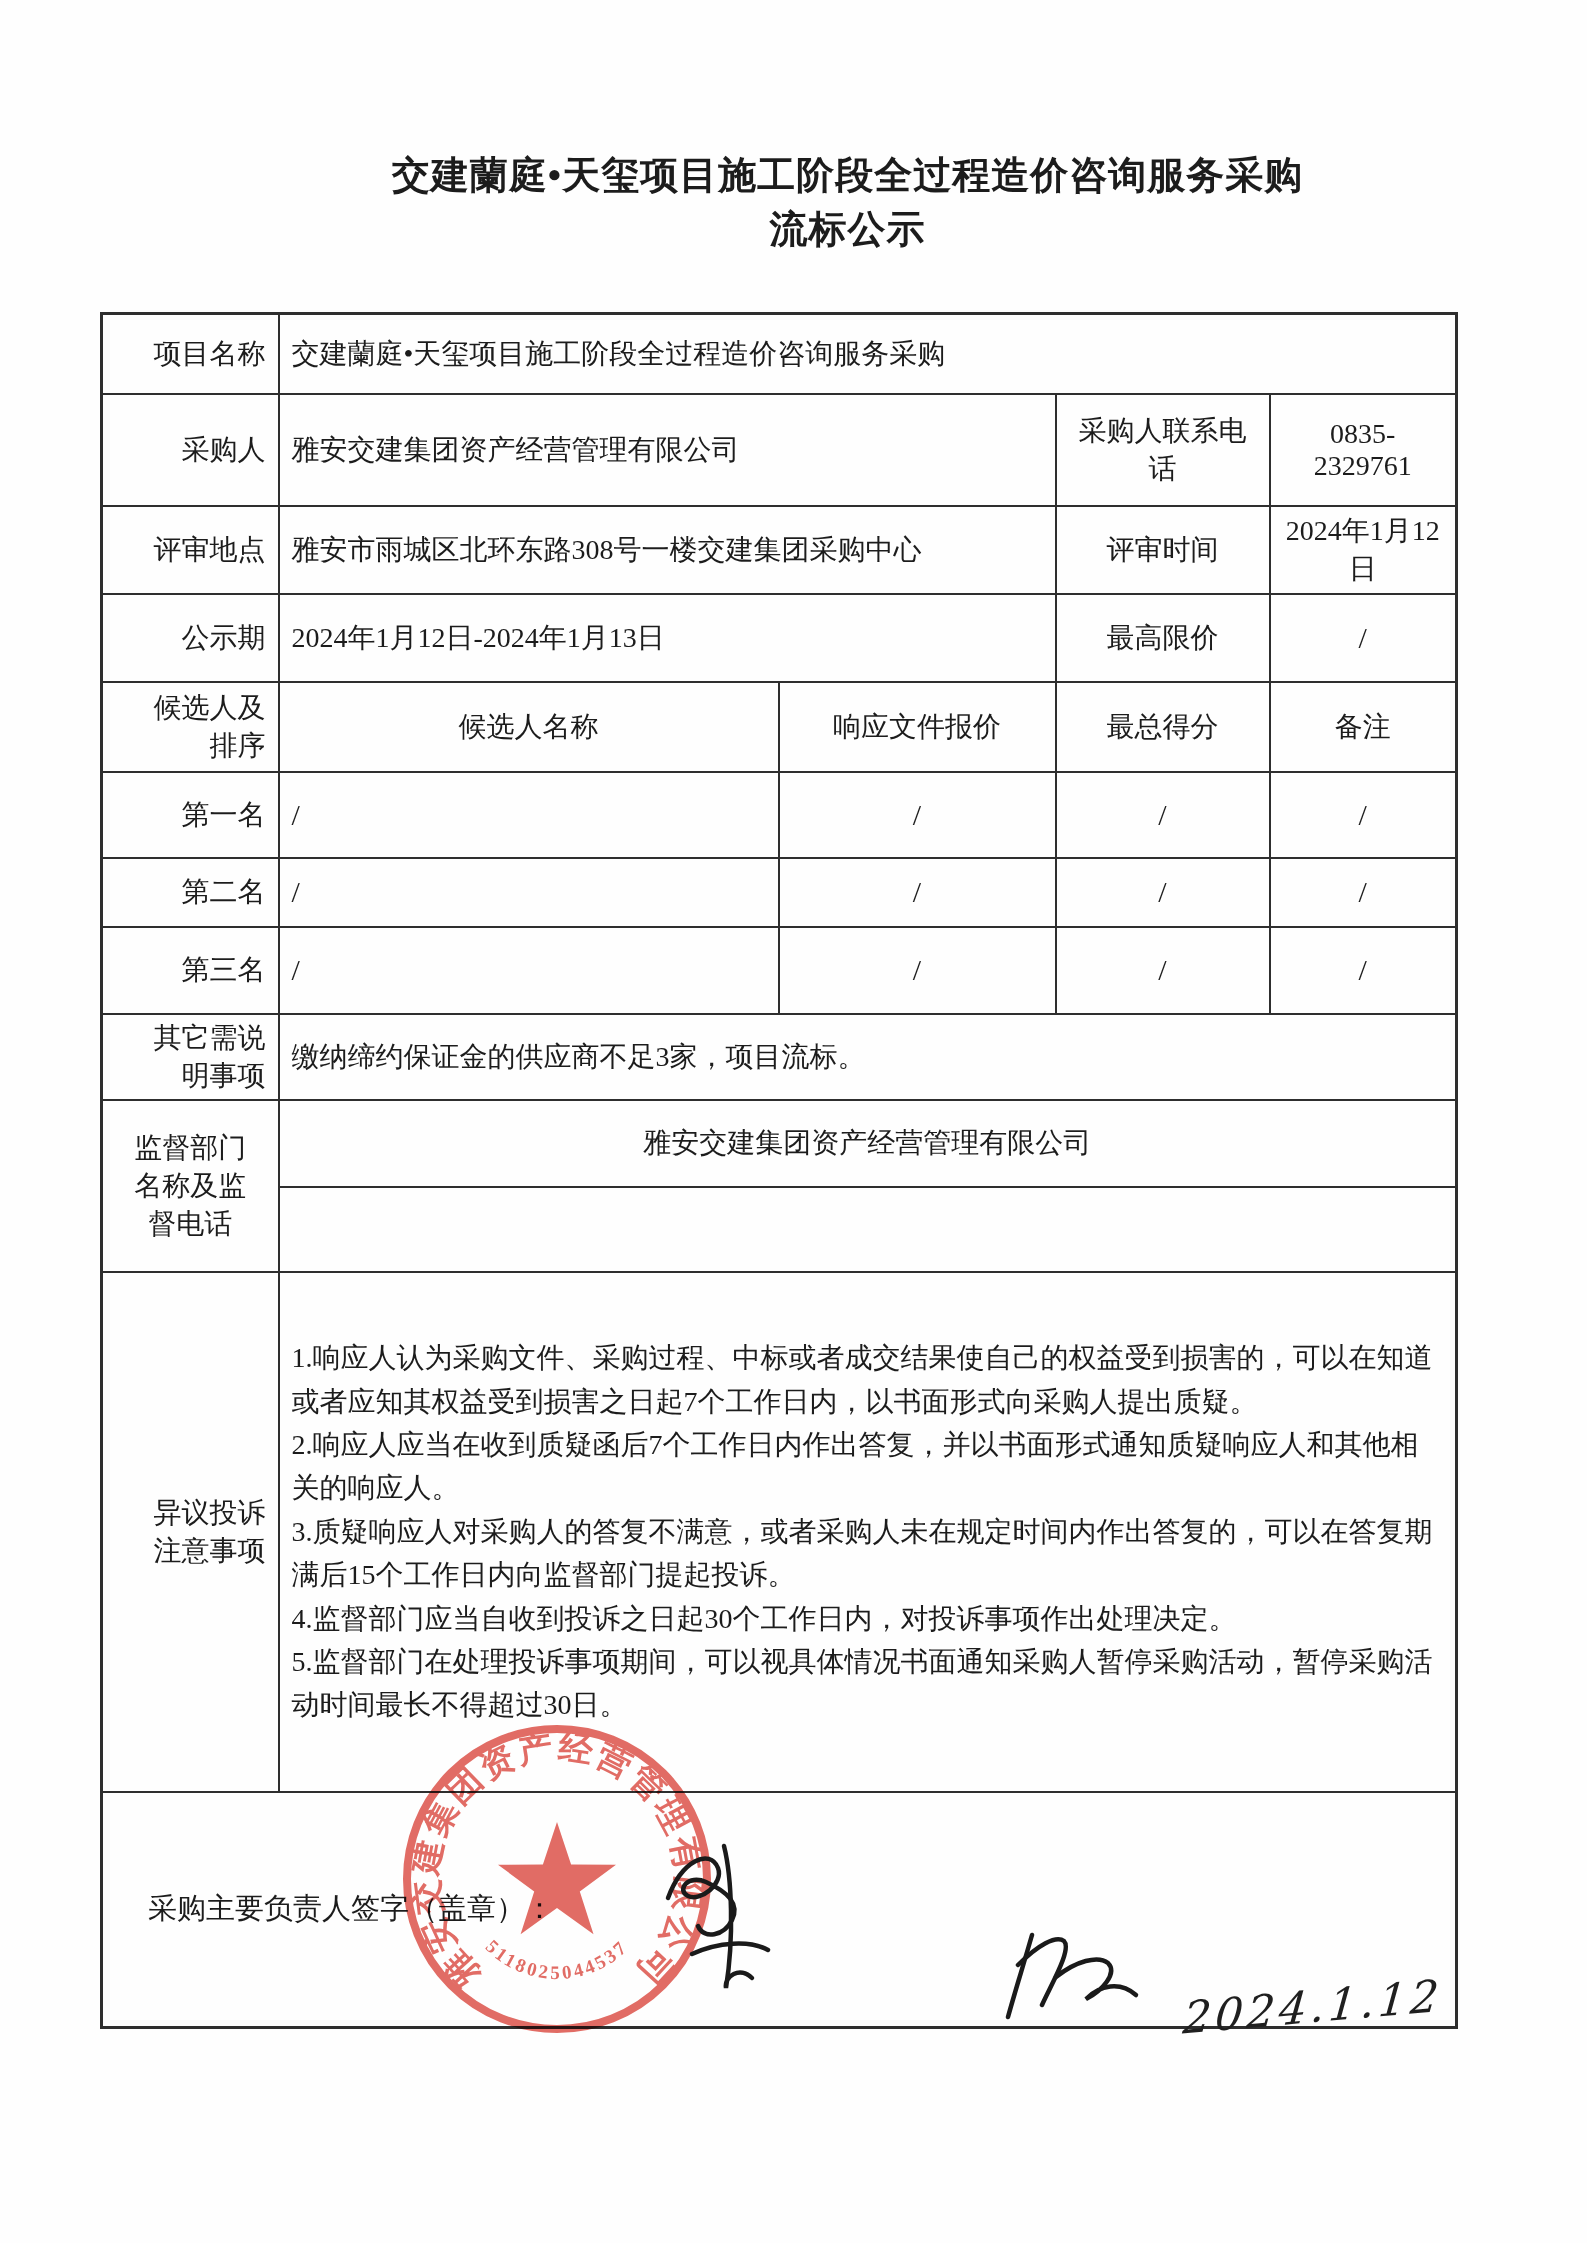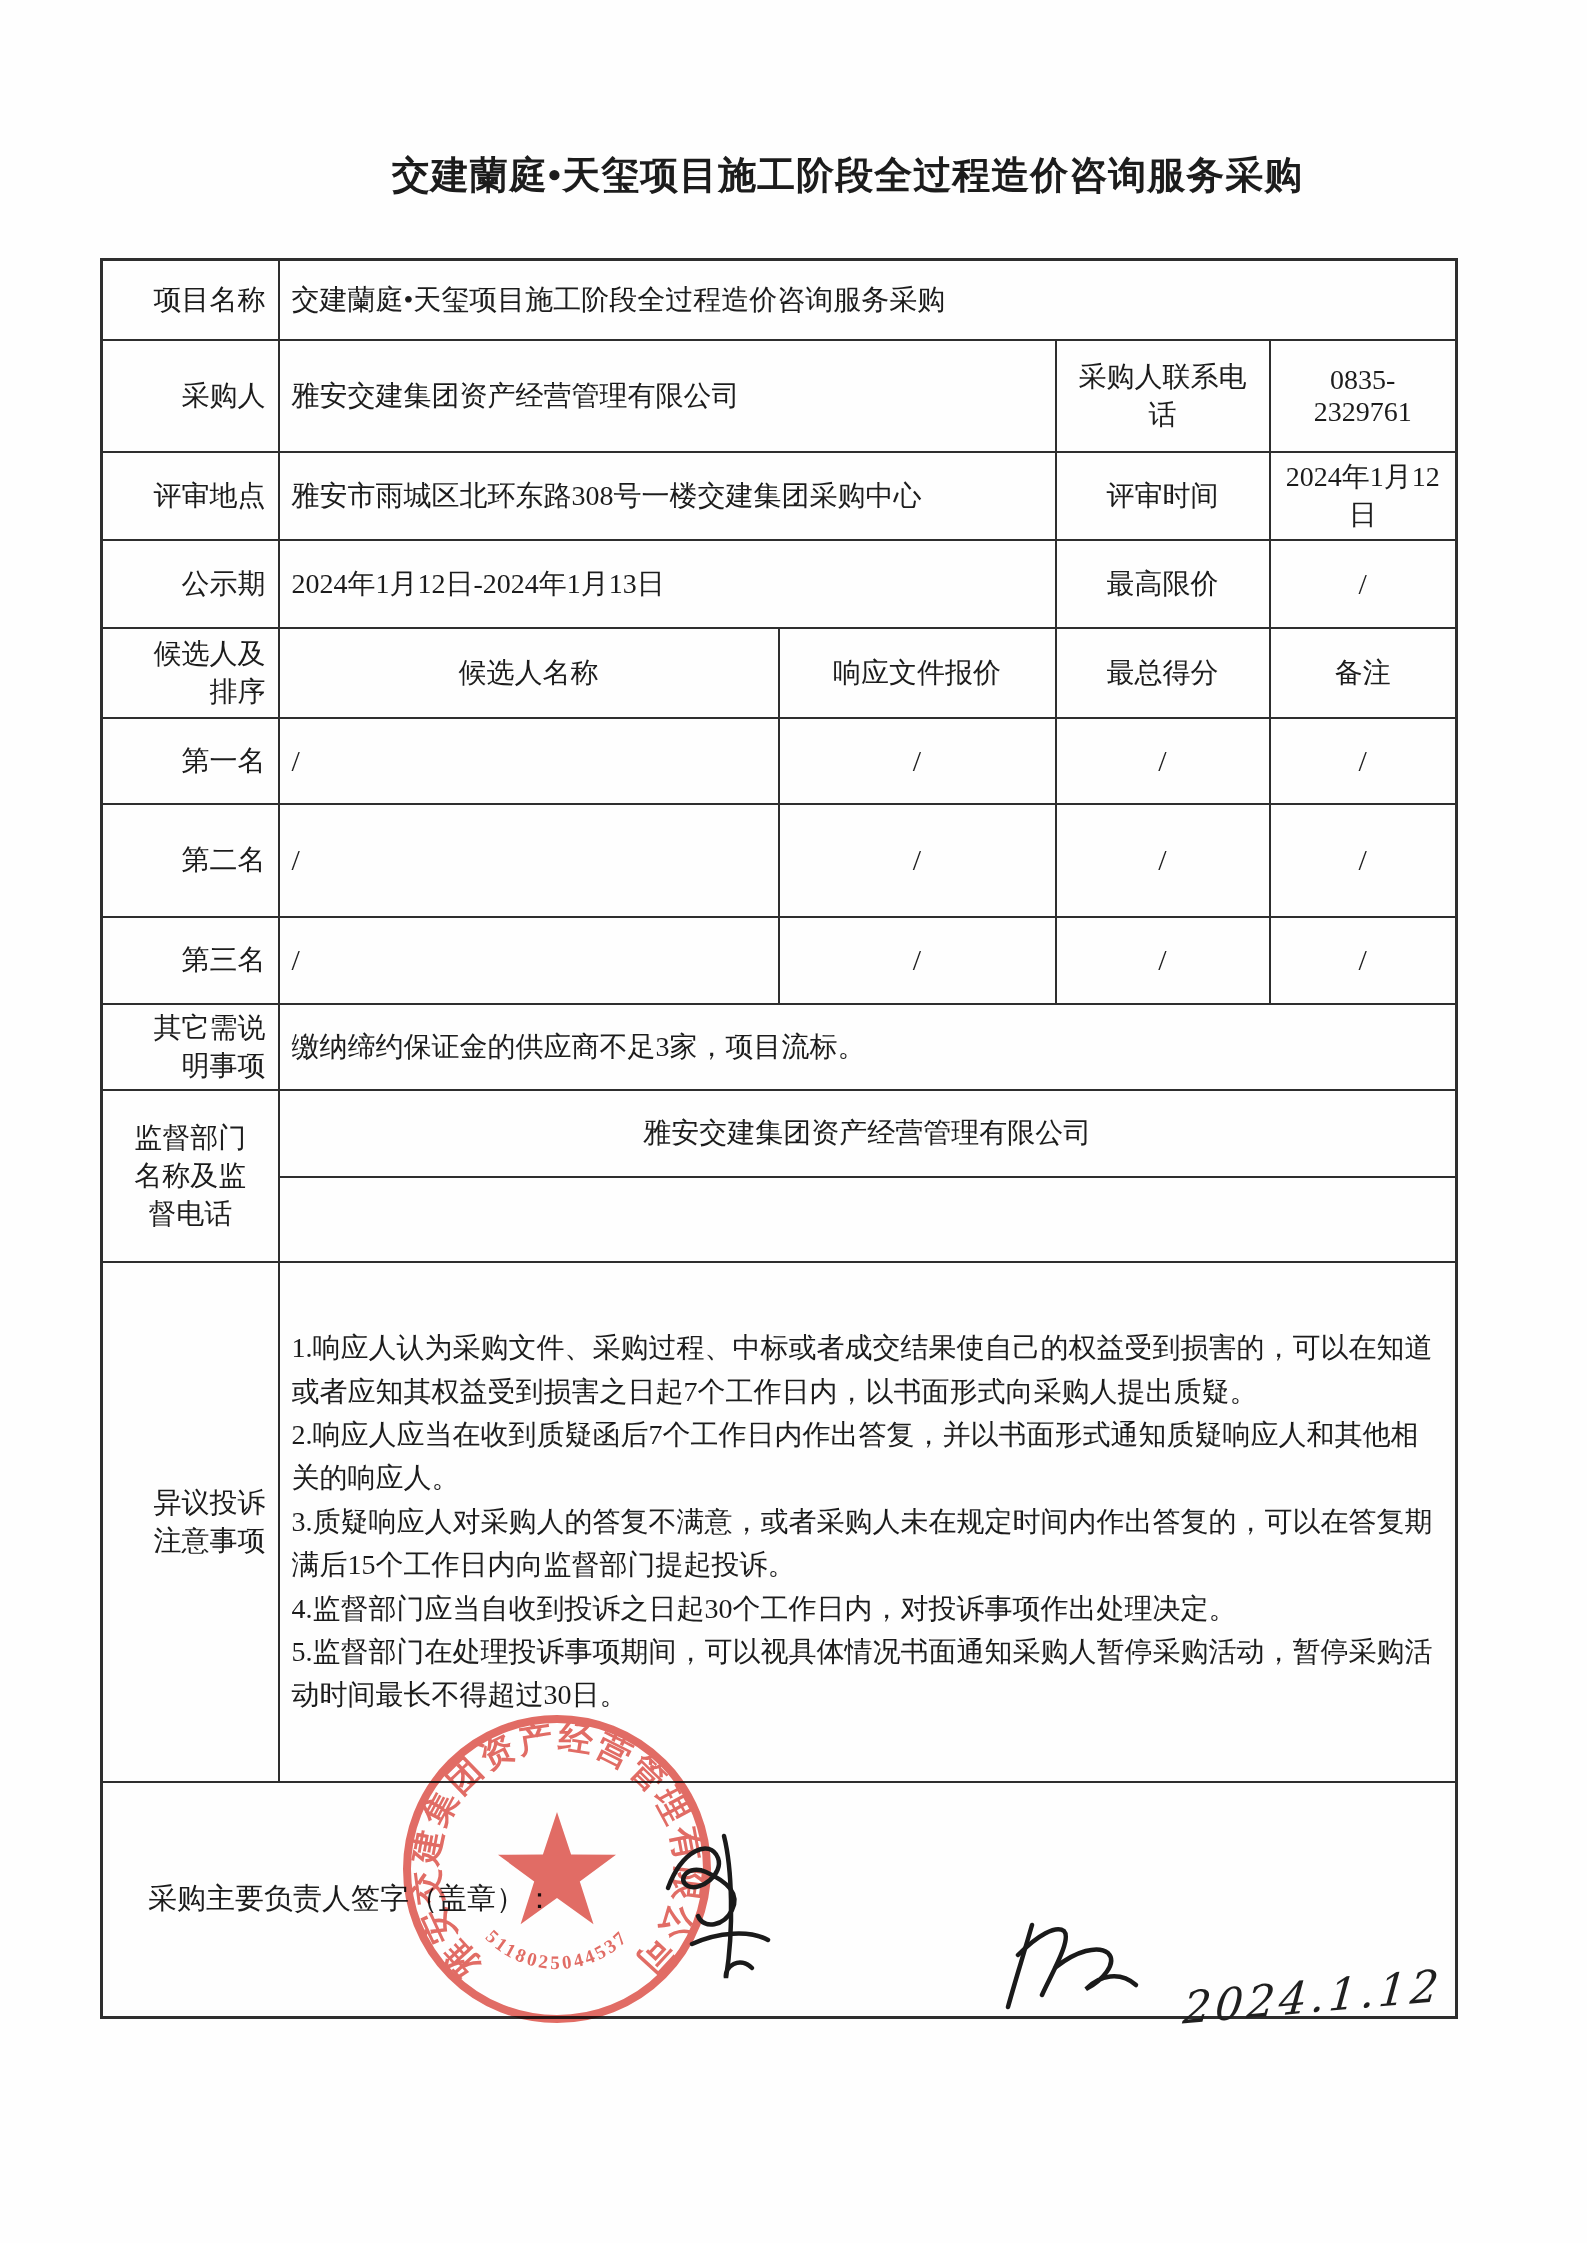--- a/index.html
+++ b/index.html
@@ -55,20 +55,21 @@
     letter-spacing:4px;
   }
 </style>
 </head>
 <body>
 
 <div class="page">
 
   <div class="title">
     <div>交建蘭庭•天玺项目施工阶段全过程造价咨询服务采购</div>
+    <div>流标公示</div>
   </div>
 
   <table class="doc">
     <colgroup>
         <col class="c1">
         <col class="c2">
         <col class="c3">
         <col class="c4">
         <col class="c5">
       </colgroup>
@@ -111,21 +112,21 @@
     </tr>
 
     <tr style="height:86px">
       <td class="lbl">第一名</td>
       <td class="val-l slash">/</td>
       <td class="val-c slash">/</td>
       <td class="val-c slash">/</td>
       <td class="val-c slash">/</td>
     </tr>
 
-    <tr style="height:113px">
+    <tr style="height:69px">
       <td class="lbl">第二名</td>
       <td class="val-l slash">/</td>
       <td class="val-c slash">/</td>
       <td class="val-c slash">/</td>
       <td class="val-c slash">/</td>
     </tr>
 
     <tr style="height:87px">
       <td class="lbl">第三名</td>
       <td class="val-l slash">/</td>

